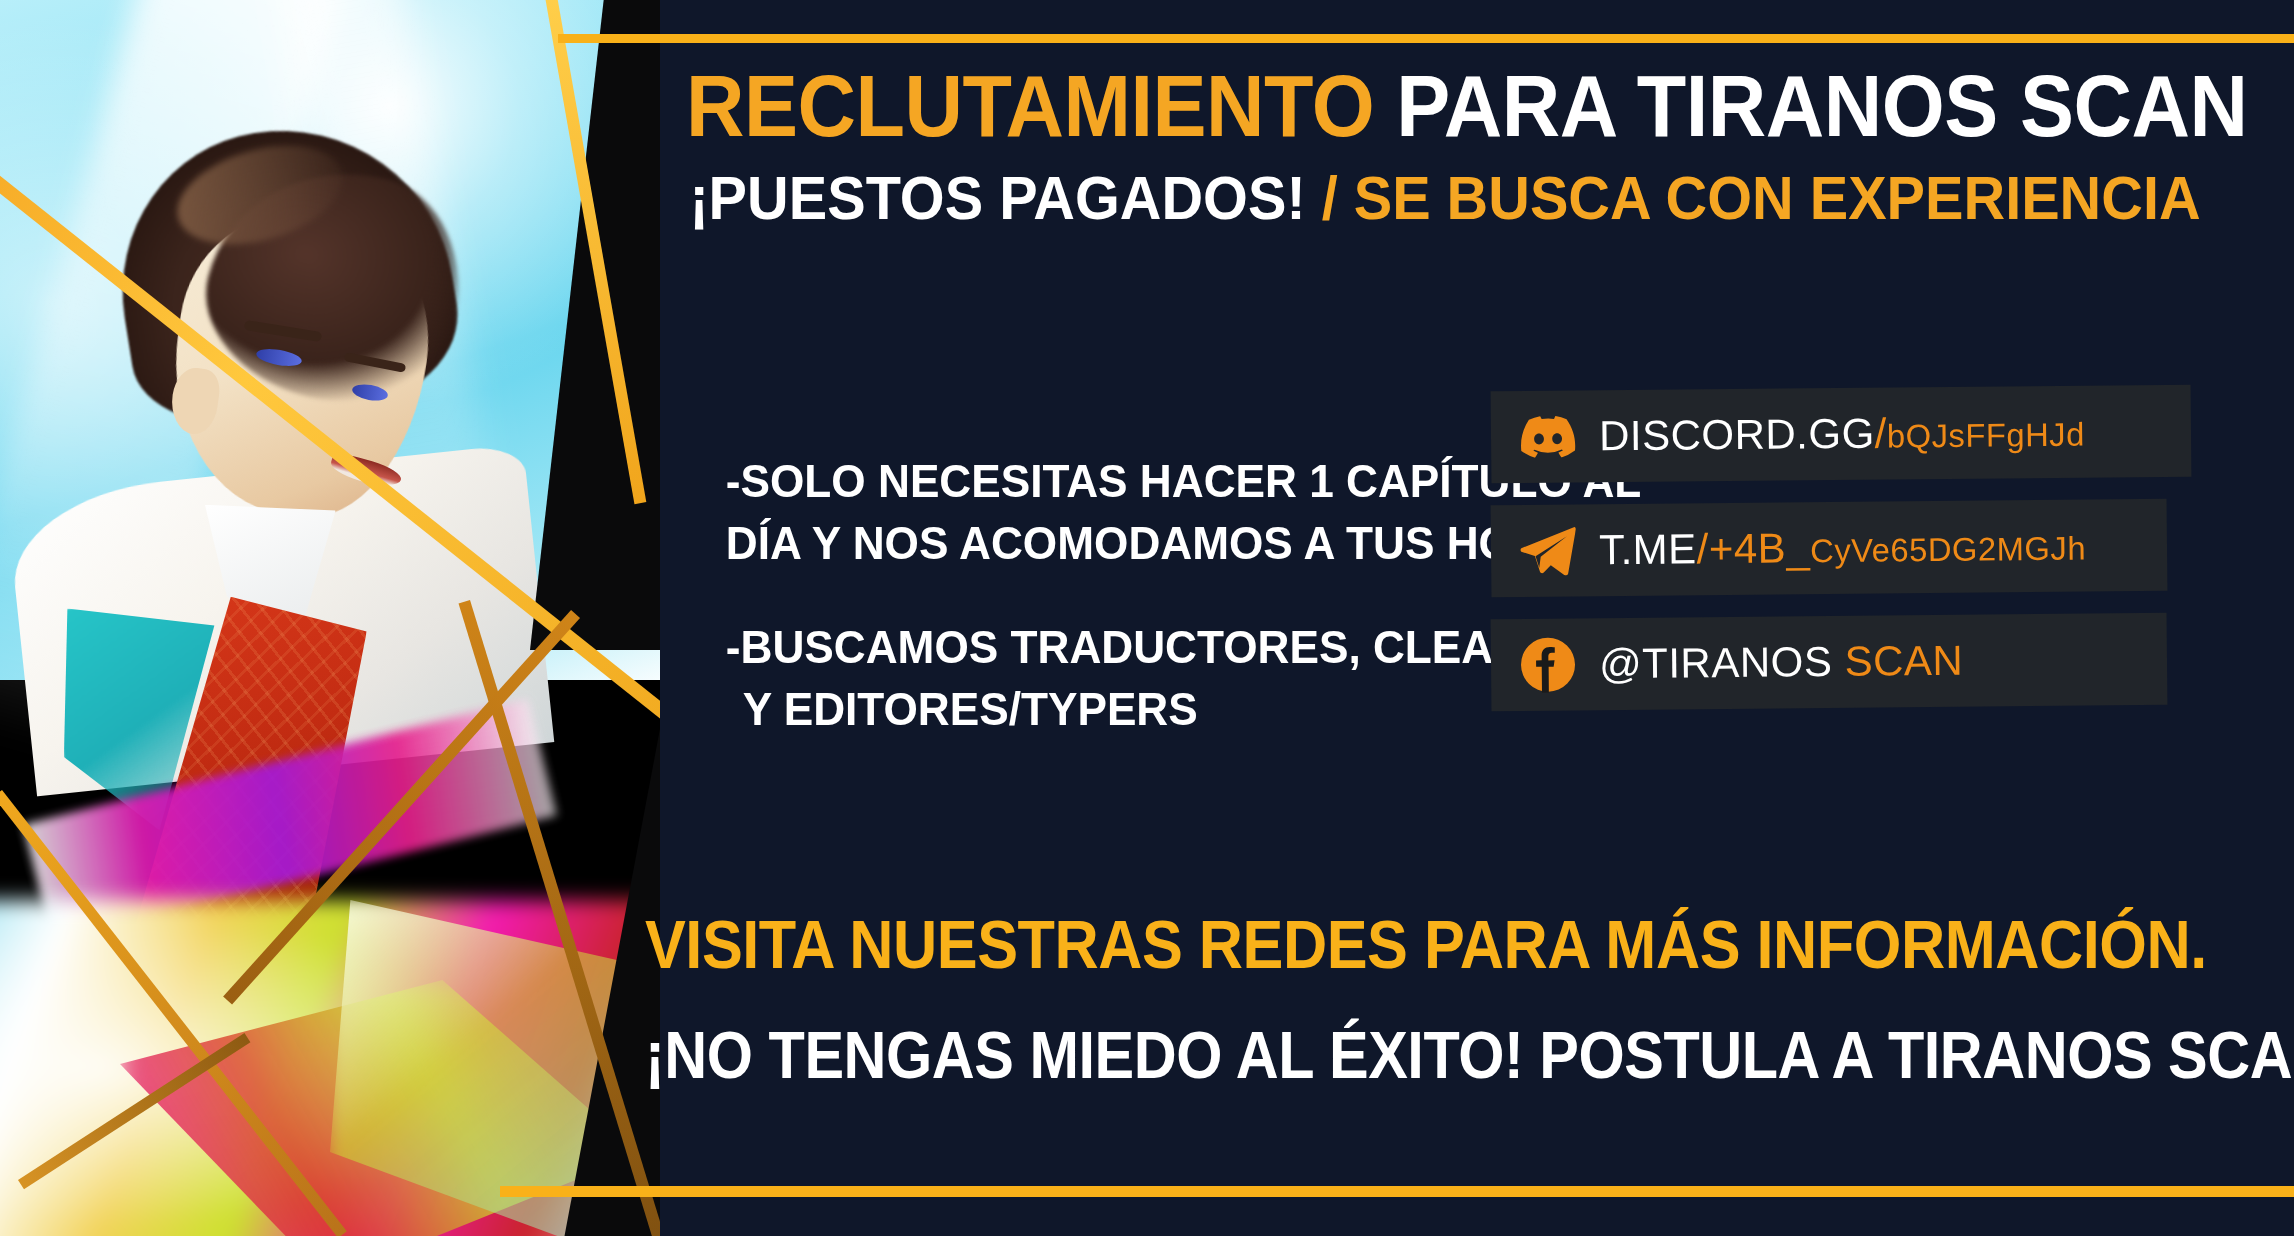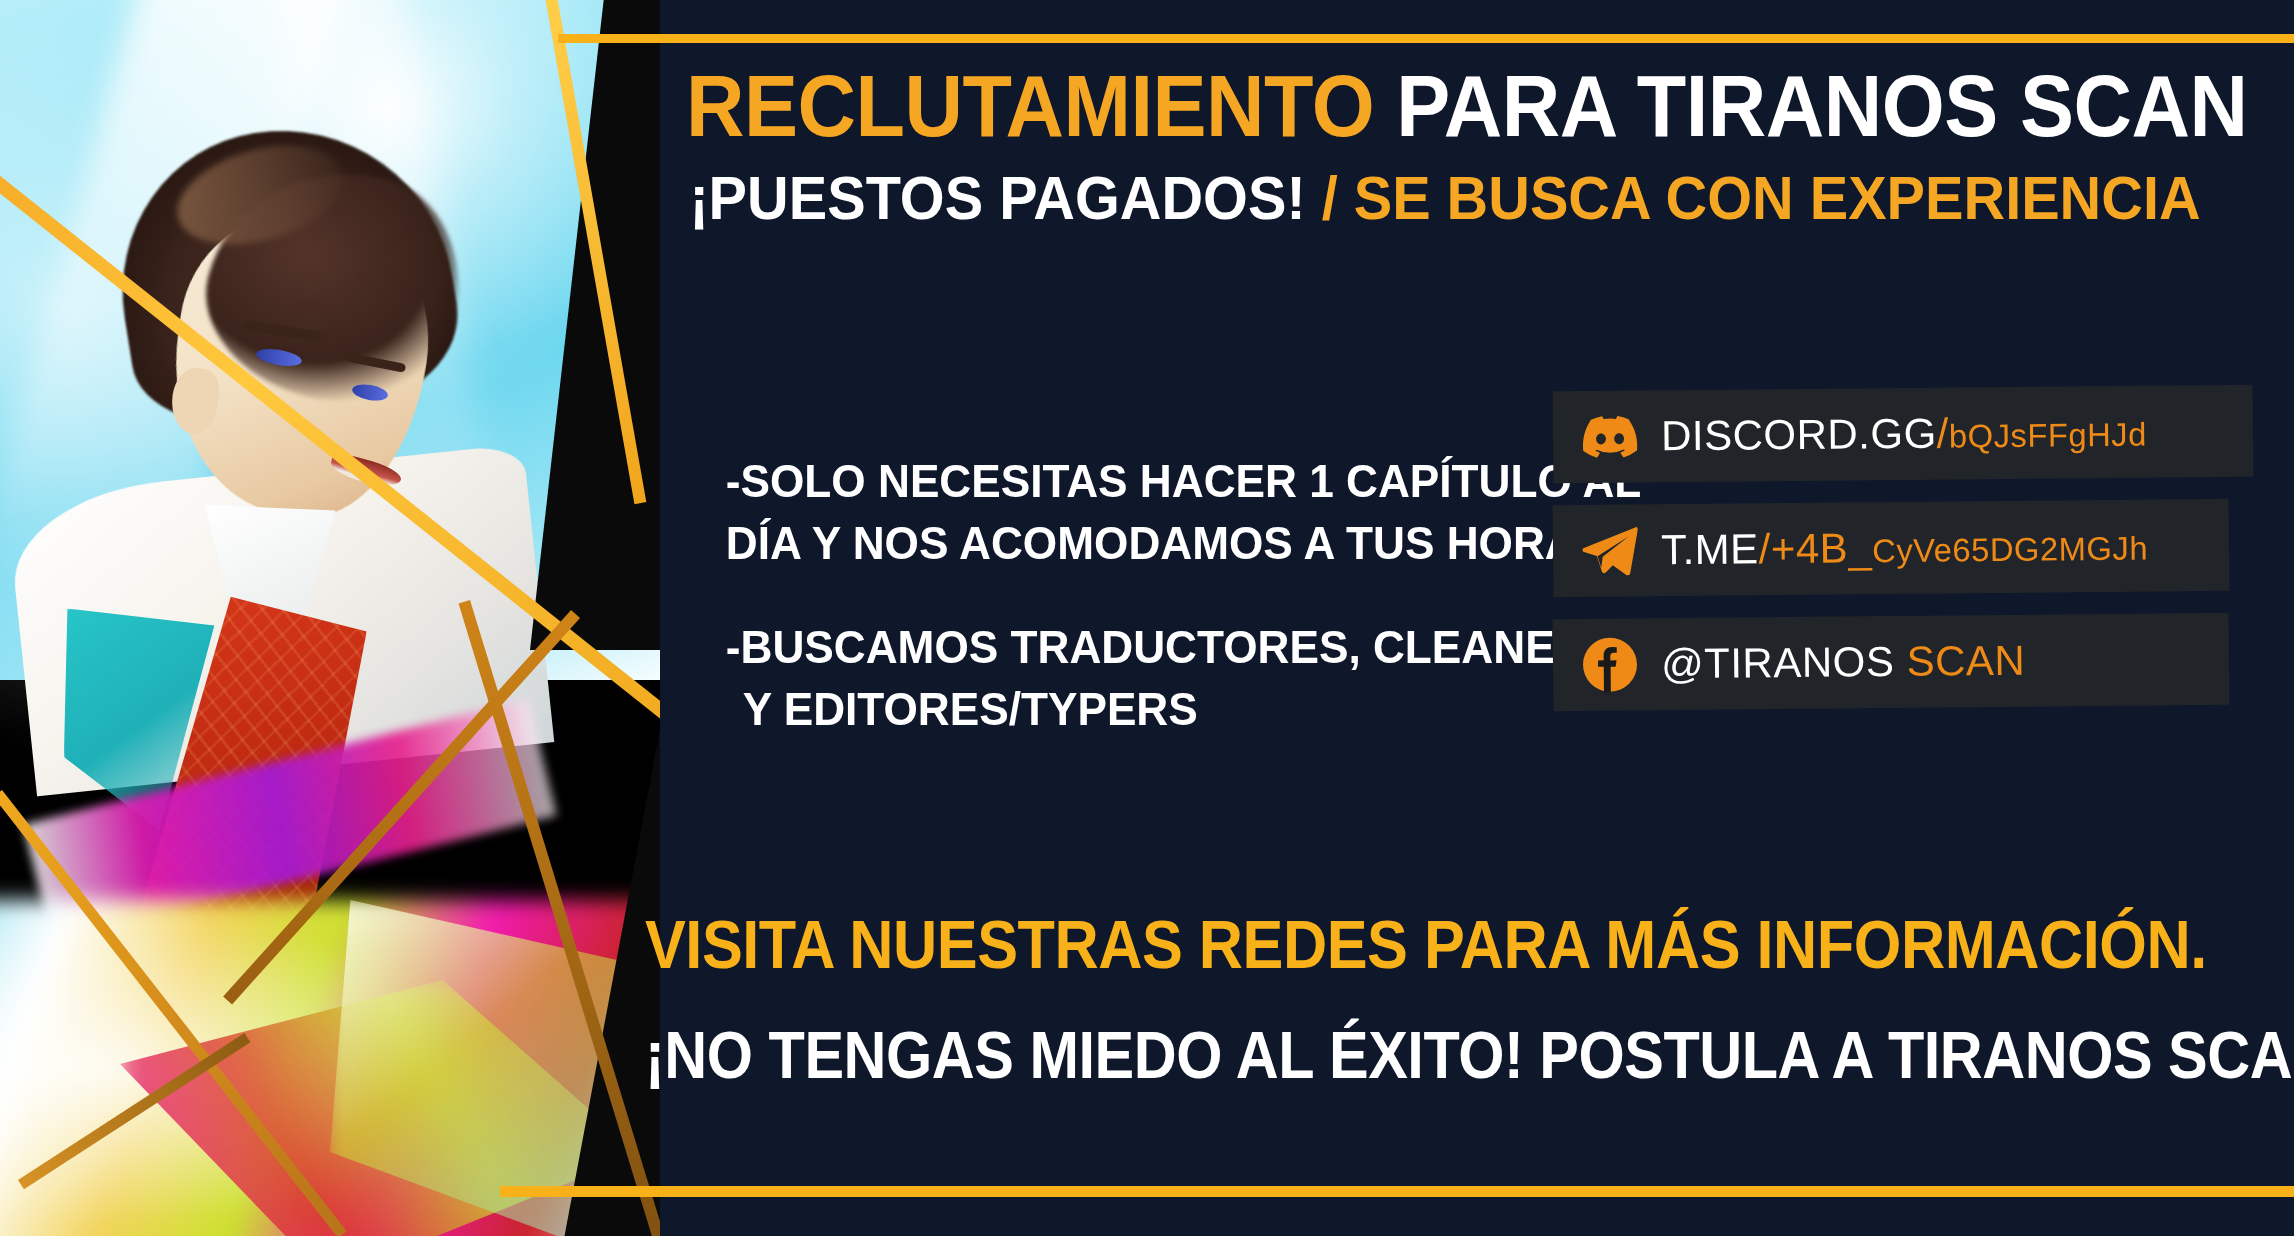--- a/index.html
+++ b/index.html
@@ -287,21 +287,21 @@
     transform: scaleX(0.94);
   }
   .body-para { margin: 0 0 42px 0; }
   .body-para:last-child { margin-bottom: 0; }
   .body-line { display: block; white-space: nowrap; }
   .body-left { text-align: left; padding-left: 18px; }
 
   
   #contacts {
     position: absolute;
-    left: 1553px; top: 388px; width: 700px;
+    left: 1491px; top: 388px; width: 700px;
   }
   .contact-card {
     position: relative;
     height: 92px;
     background: #21252a;
     margin-bottom: 22px;
     display: flex;
     align-items: center;
     padding-left: 28px;
     box-sizing: border-box;

